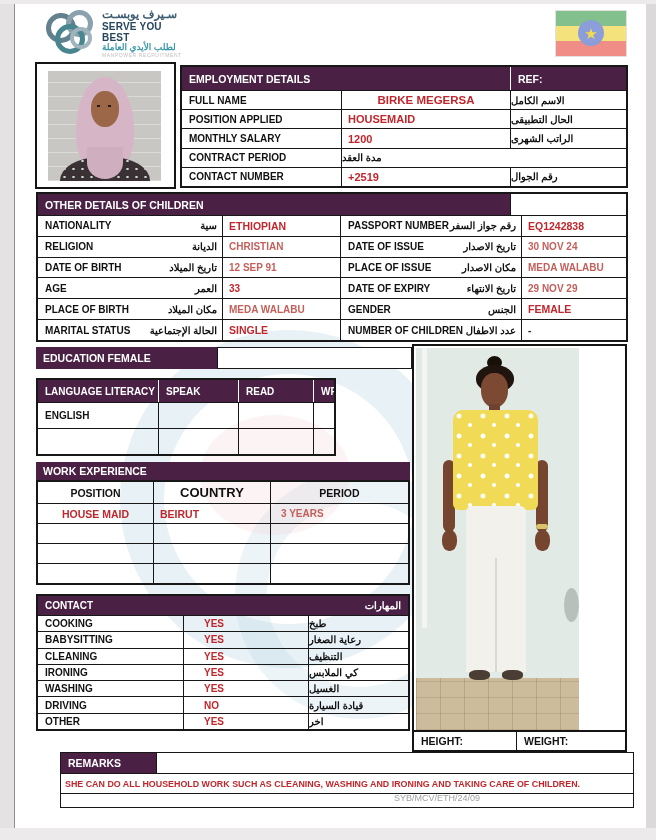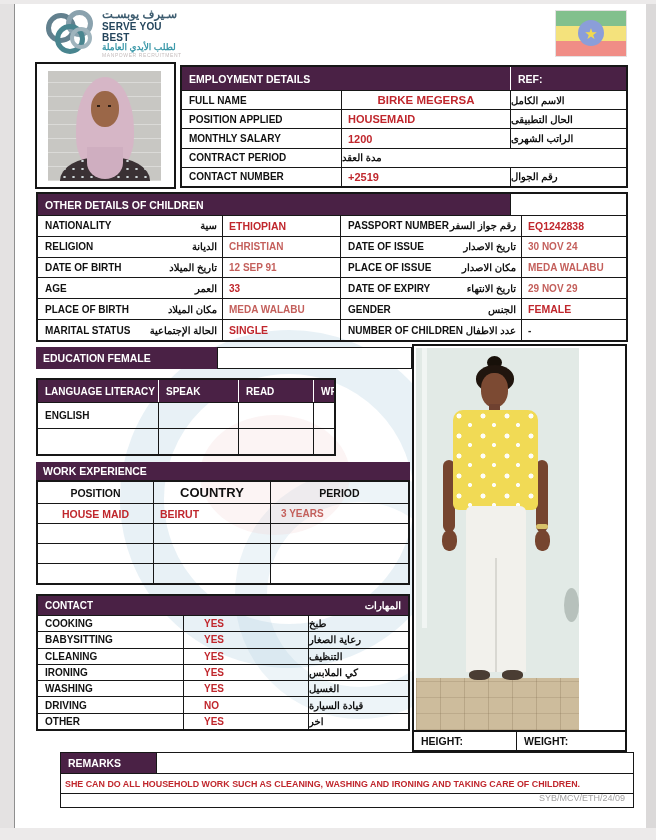--- a/index.html
+++ b/index.html
@@ -321,15 +321,15 @@
 
   <div class="abs" style="left:60px;top:752px;width:574px;height:56px;border:1.5px solid #171717;box-sizing:border-box;display:flex;flex-direction:column;background:transparent;">
     <div style="flex:0 0 20px;display:flex;">
       <div class="purple hdr-title" style="width:96px;display:flex;align-items:center;border-right:1.5px solid #171717;box-sizing:border-box;">REMARKS</div>
     </div>
     <div style="flex:0 0 19px;border-top:1px solid #171717;border-bottom:1px solid #171717;display:flex;align-items:center;">
       <span style="color:#c0272d;font-weight:bold;font-size:8.9px;padding-left:4px;white-space:nowrap;">SHE CAN DO ALL HOUSEHOLD WORK SUCH AS CLEANING, WASHING AND IRONING AND TAKING CARE OF CHILDREN.</span>
     </div>
     <div style="flex:1;"></div>
   </div>
-  <div class="abs" style="left:394px;top:793px;width:231px;text-align:right;color:#a3a1a1;font-size:9px;">SYB/MCV/ETH/24/09</div>
+  <div class="abs" style="left:394px;top:793px;width:231px;text-align:left;color:#a3a1a1;font-size:9px;">SYB/MCV/ETH/24/09</div>
 
 </div>
 
 </body></html>

